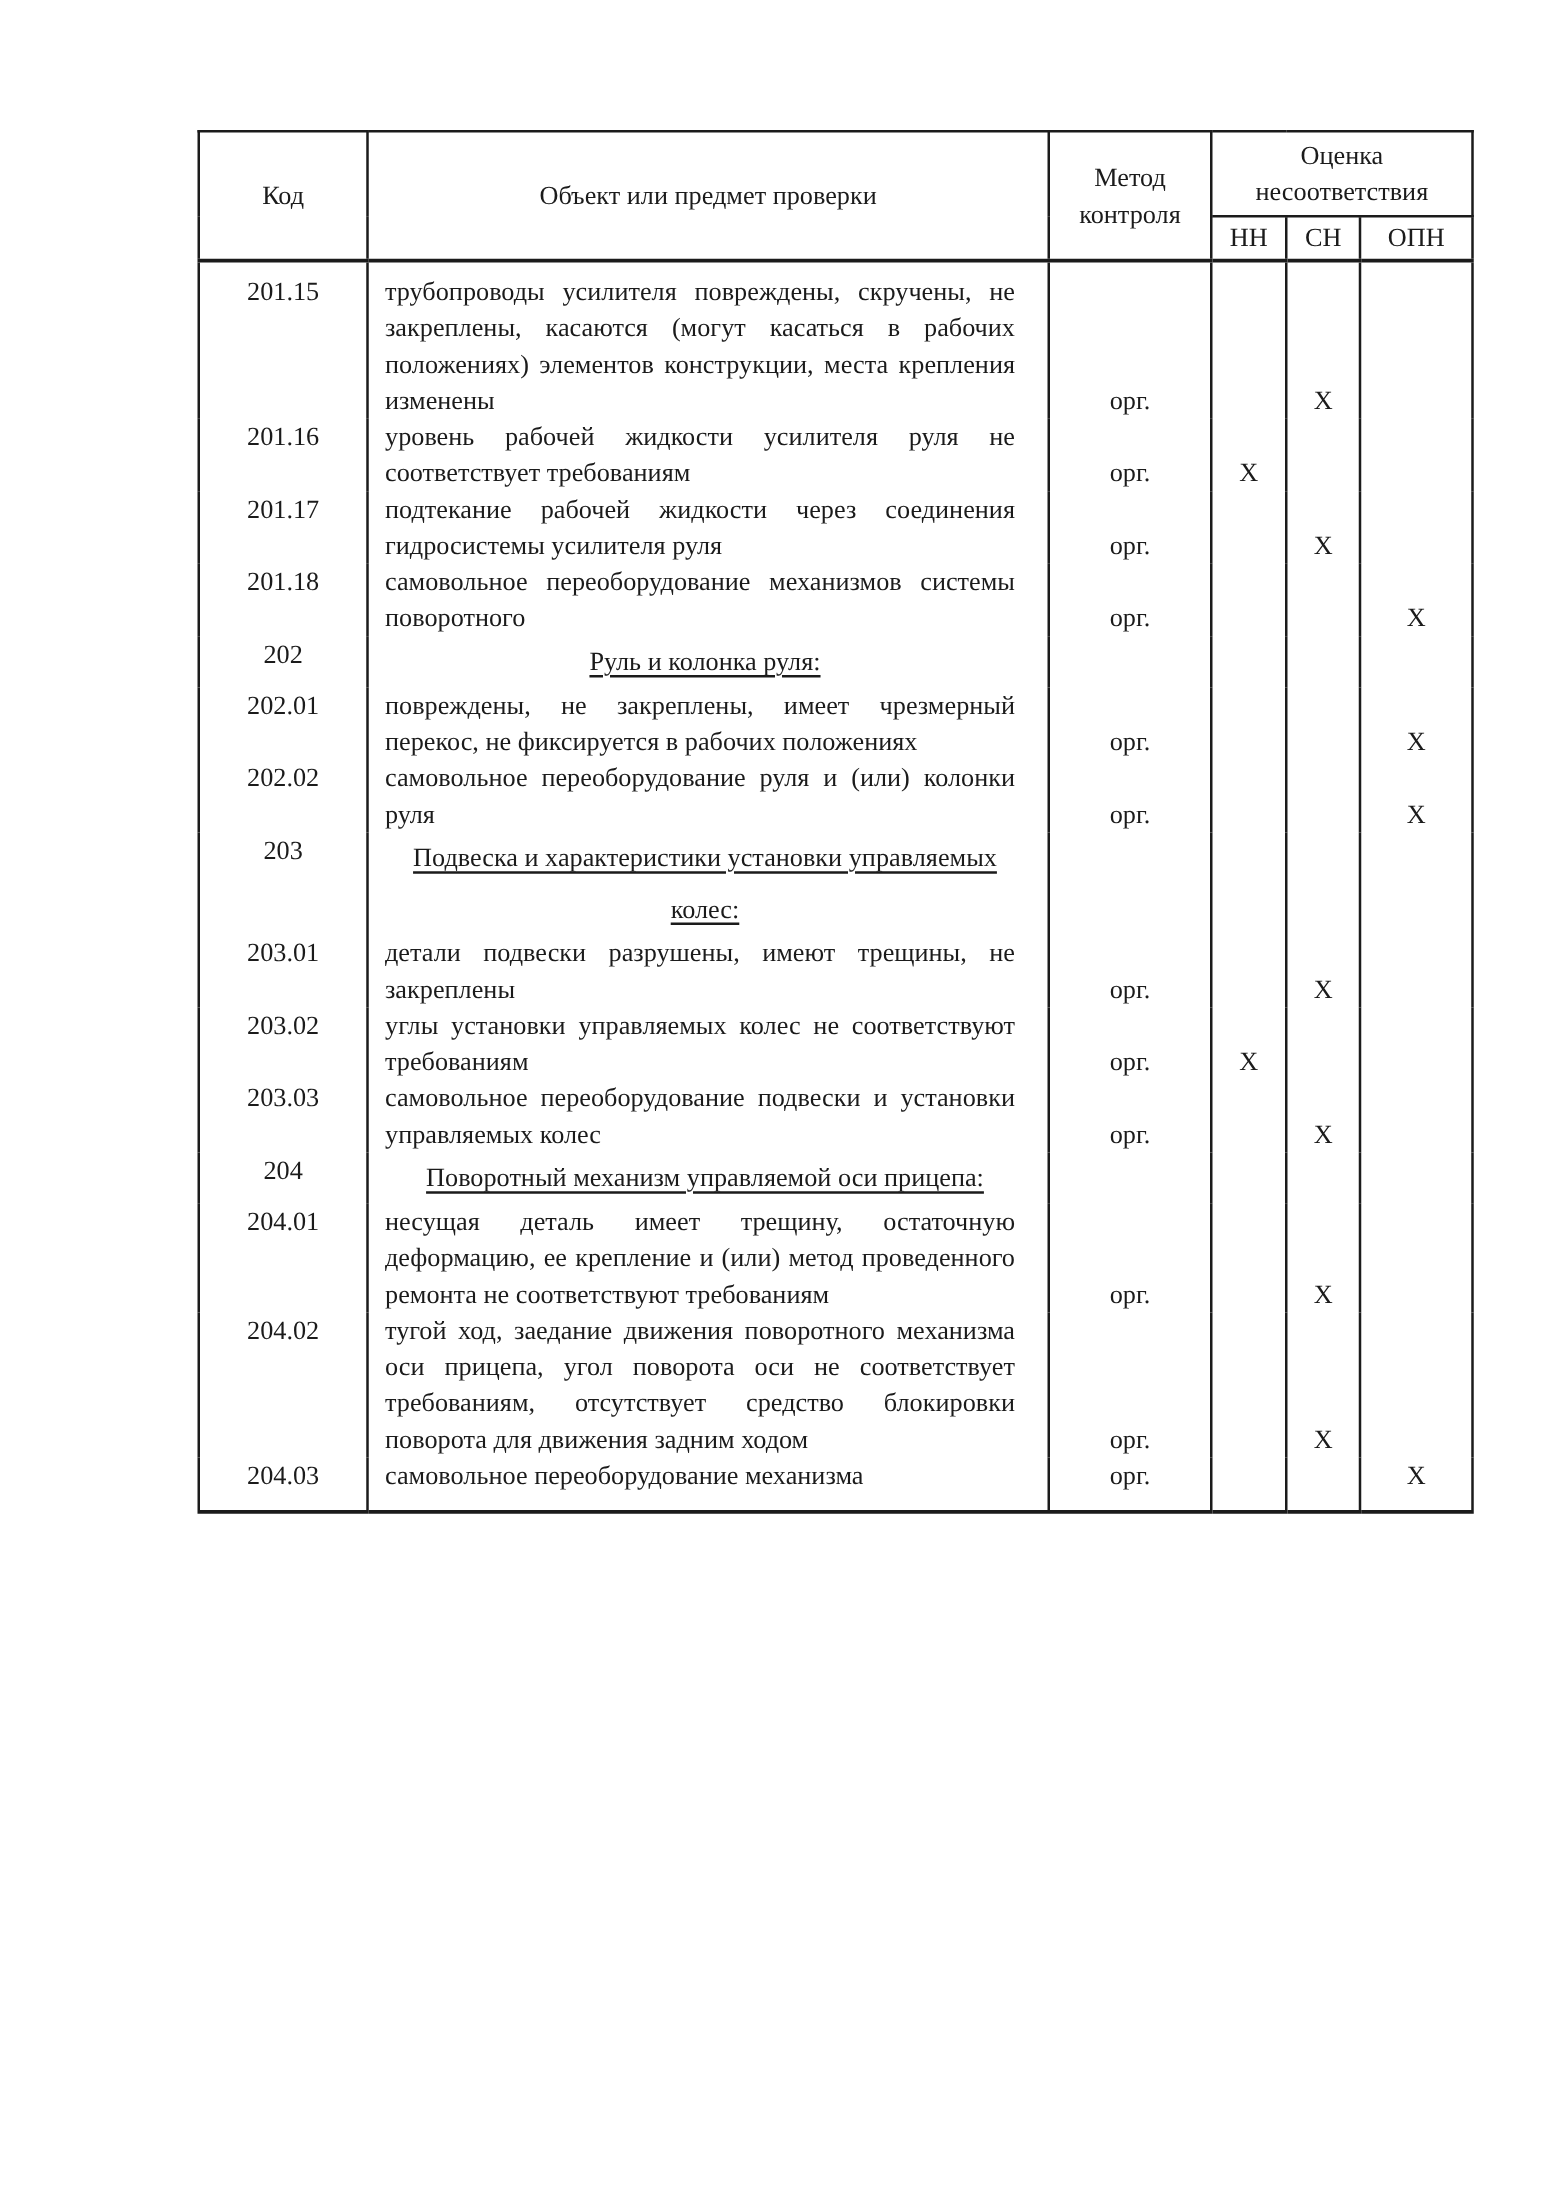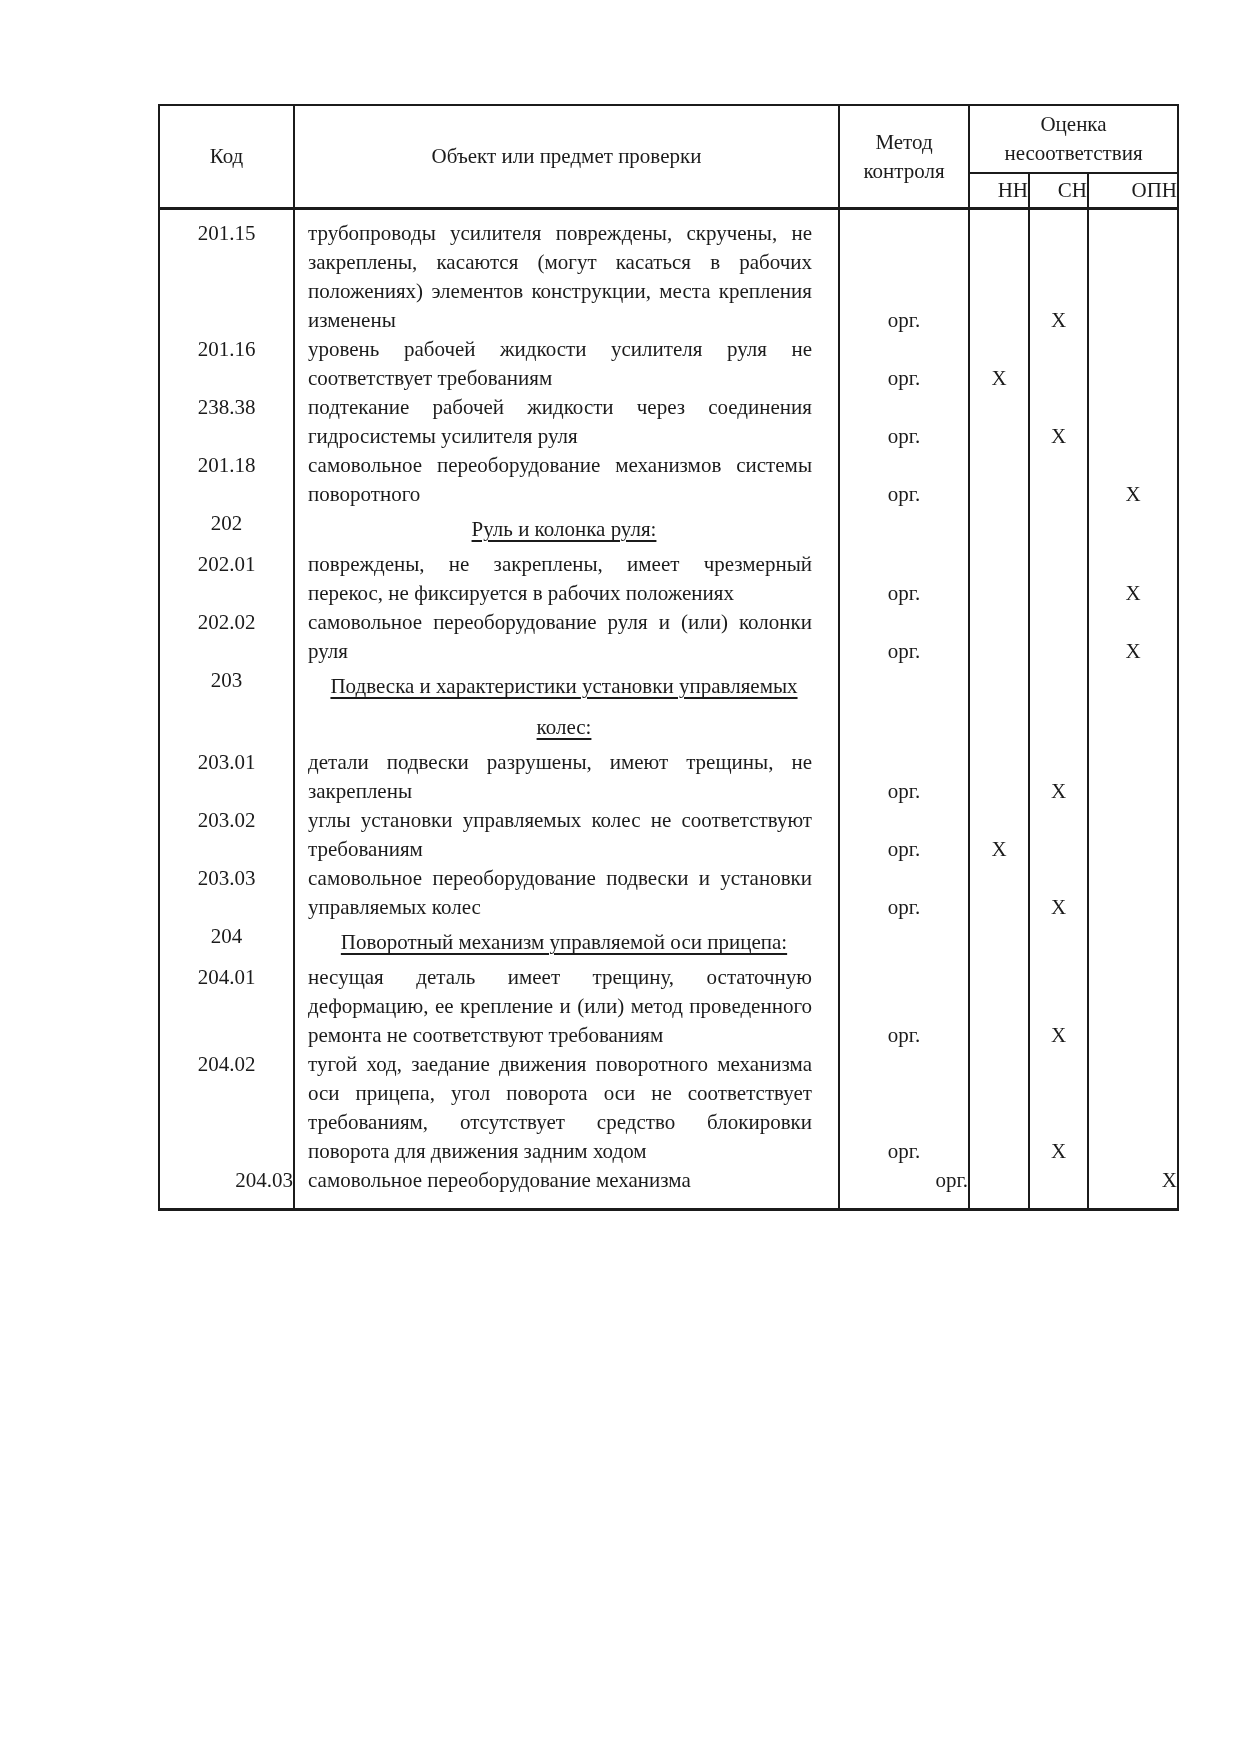--- a/index.html
+++ b/index.html
@@ -44,35 +44,33 @@
   }
   thead th.assessment {
     border-bottom: 2px solid #1b1b1b;
     height: 66px;
     margin-left: 40px;
   }
   thead tr.sub-head th {
     border-top: 2px solid #1b1b1b;
     border-bottom: 3px solid #1b1b1b;
     height: 33px;
-    text-align: right;
   }
   
   tbody td {
     border-top: none;
     border-bottom: none;
     line-height: 29px;
     vertical-align: top;
     padding-bottom: 27px;
   }
   tbody tr:first-child td { padding-top: 9px; }
   tbody tr:last-child td {
     border-bottom: 3px solid #1b1b1b;
     padding-bottom: 13px;
-    text-align: right;
   }
   td.code {
     text-align: center;
     vertical-align: top;
   }
   td.obj {
     text-align: justify;
     text-align-last: left;
     padding-left: 13px;
     padding-right: 26px;
@@ -127,21 +125,21 @@
       </tr>
       <tr>
         <td class="code">201.16</td>
         <td class="obj">уровень рабочей жидкости усилителя руля не соответствует требованиям</td>
         <td class="method">орг.</td>
         <td class="mark">Х</td>
         <td class="mark"></td>
         <td class="mark"></td>
       </tr>
       <tr>
-        <td class="code">238.38</td>
+        <td class="code">201.17</td>
         <td class="obj">подтекание рабочей жидкости через соединения гидросистемы усилителя руля</td>
         <td class="method">орг.</td>
         <td class="mark"></td>
         <td class="mark">Х</td>
         <td class="mark"></td>
       </tr>
       <tr>
         <td class="code">201.18</td>
         <td class="obj">самовольное переоборудование механизмов системы поворотного</td>
         <td class="method">орг.</td>

